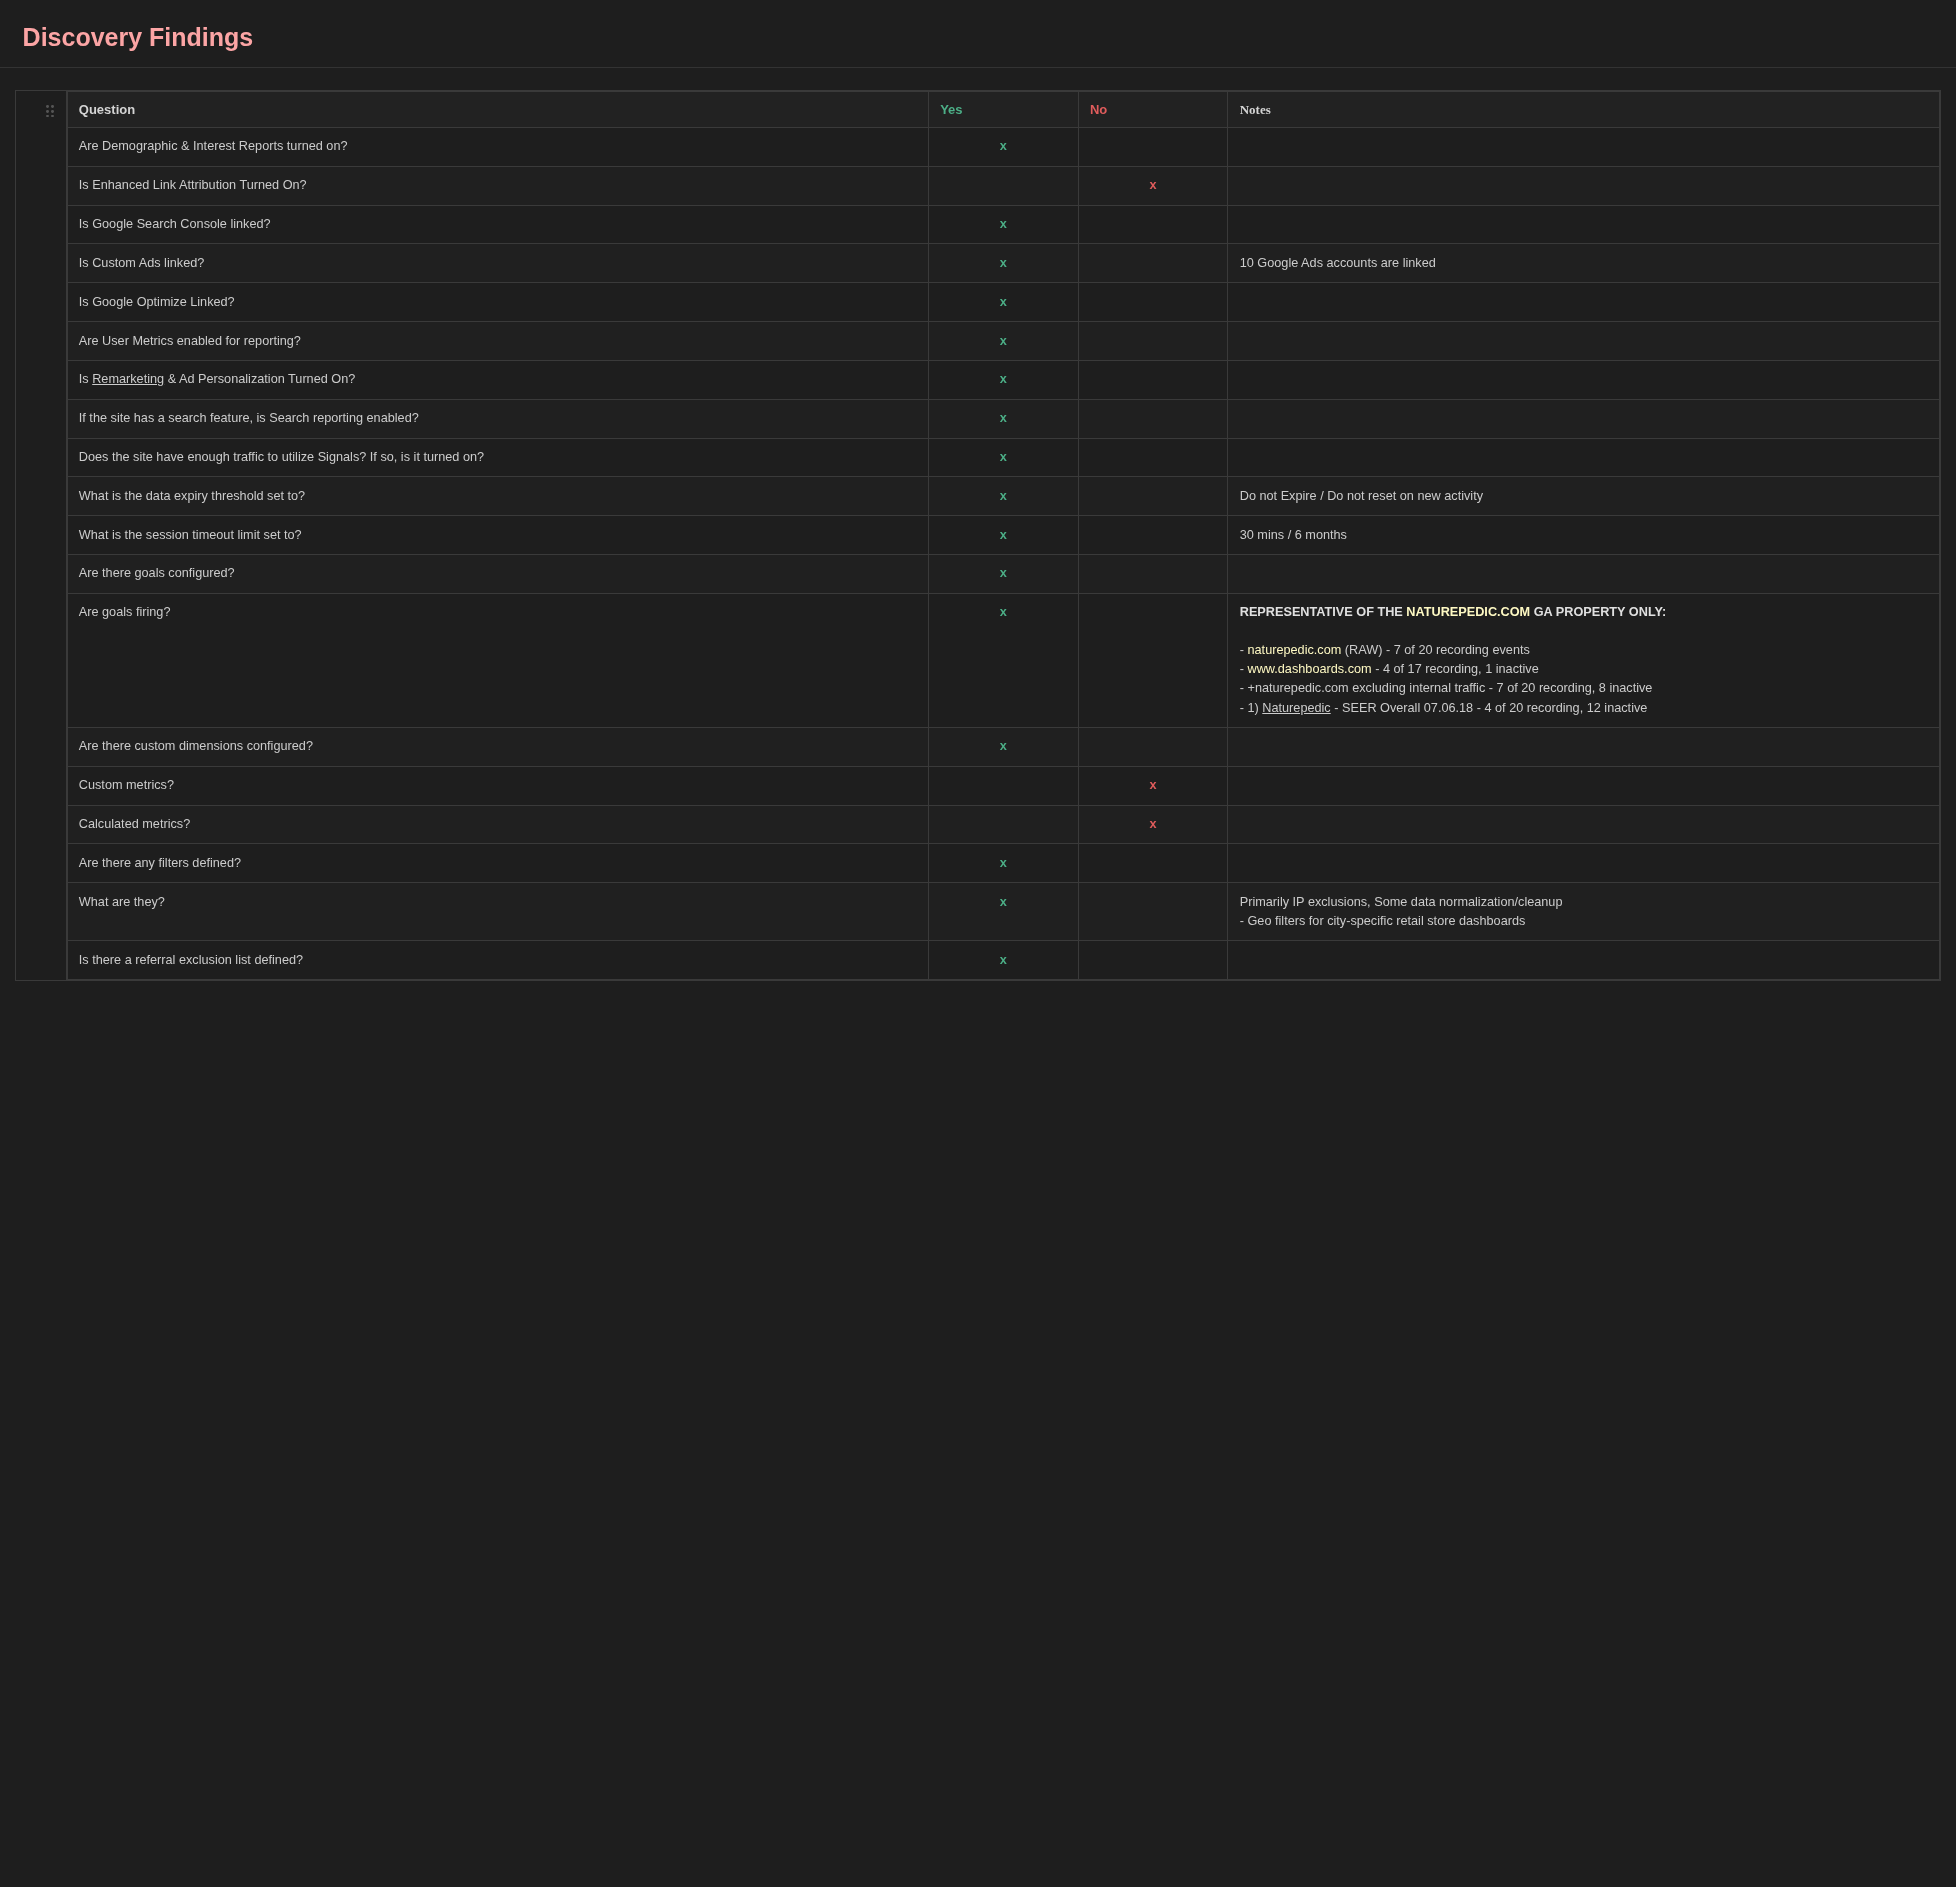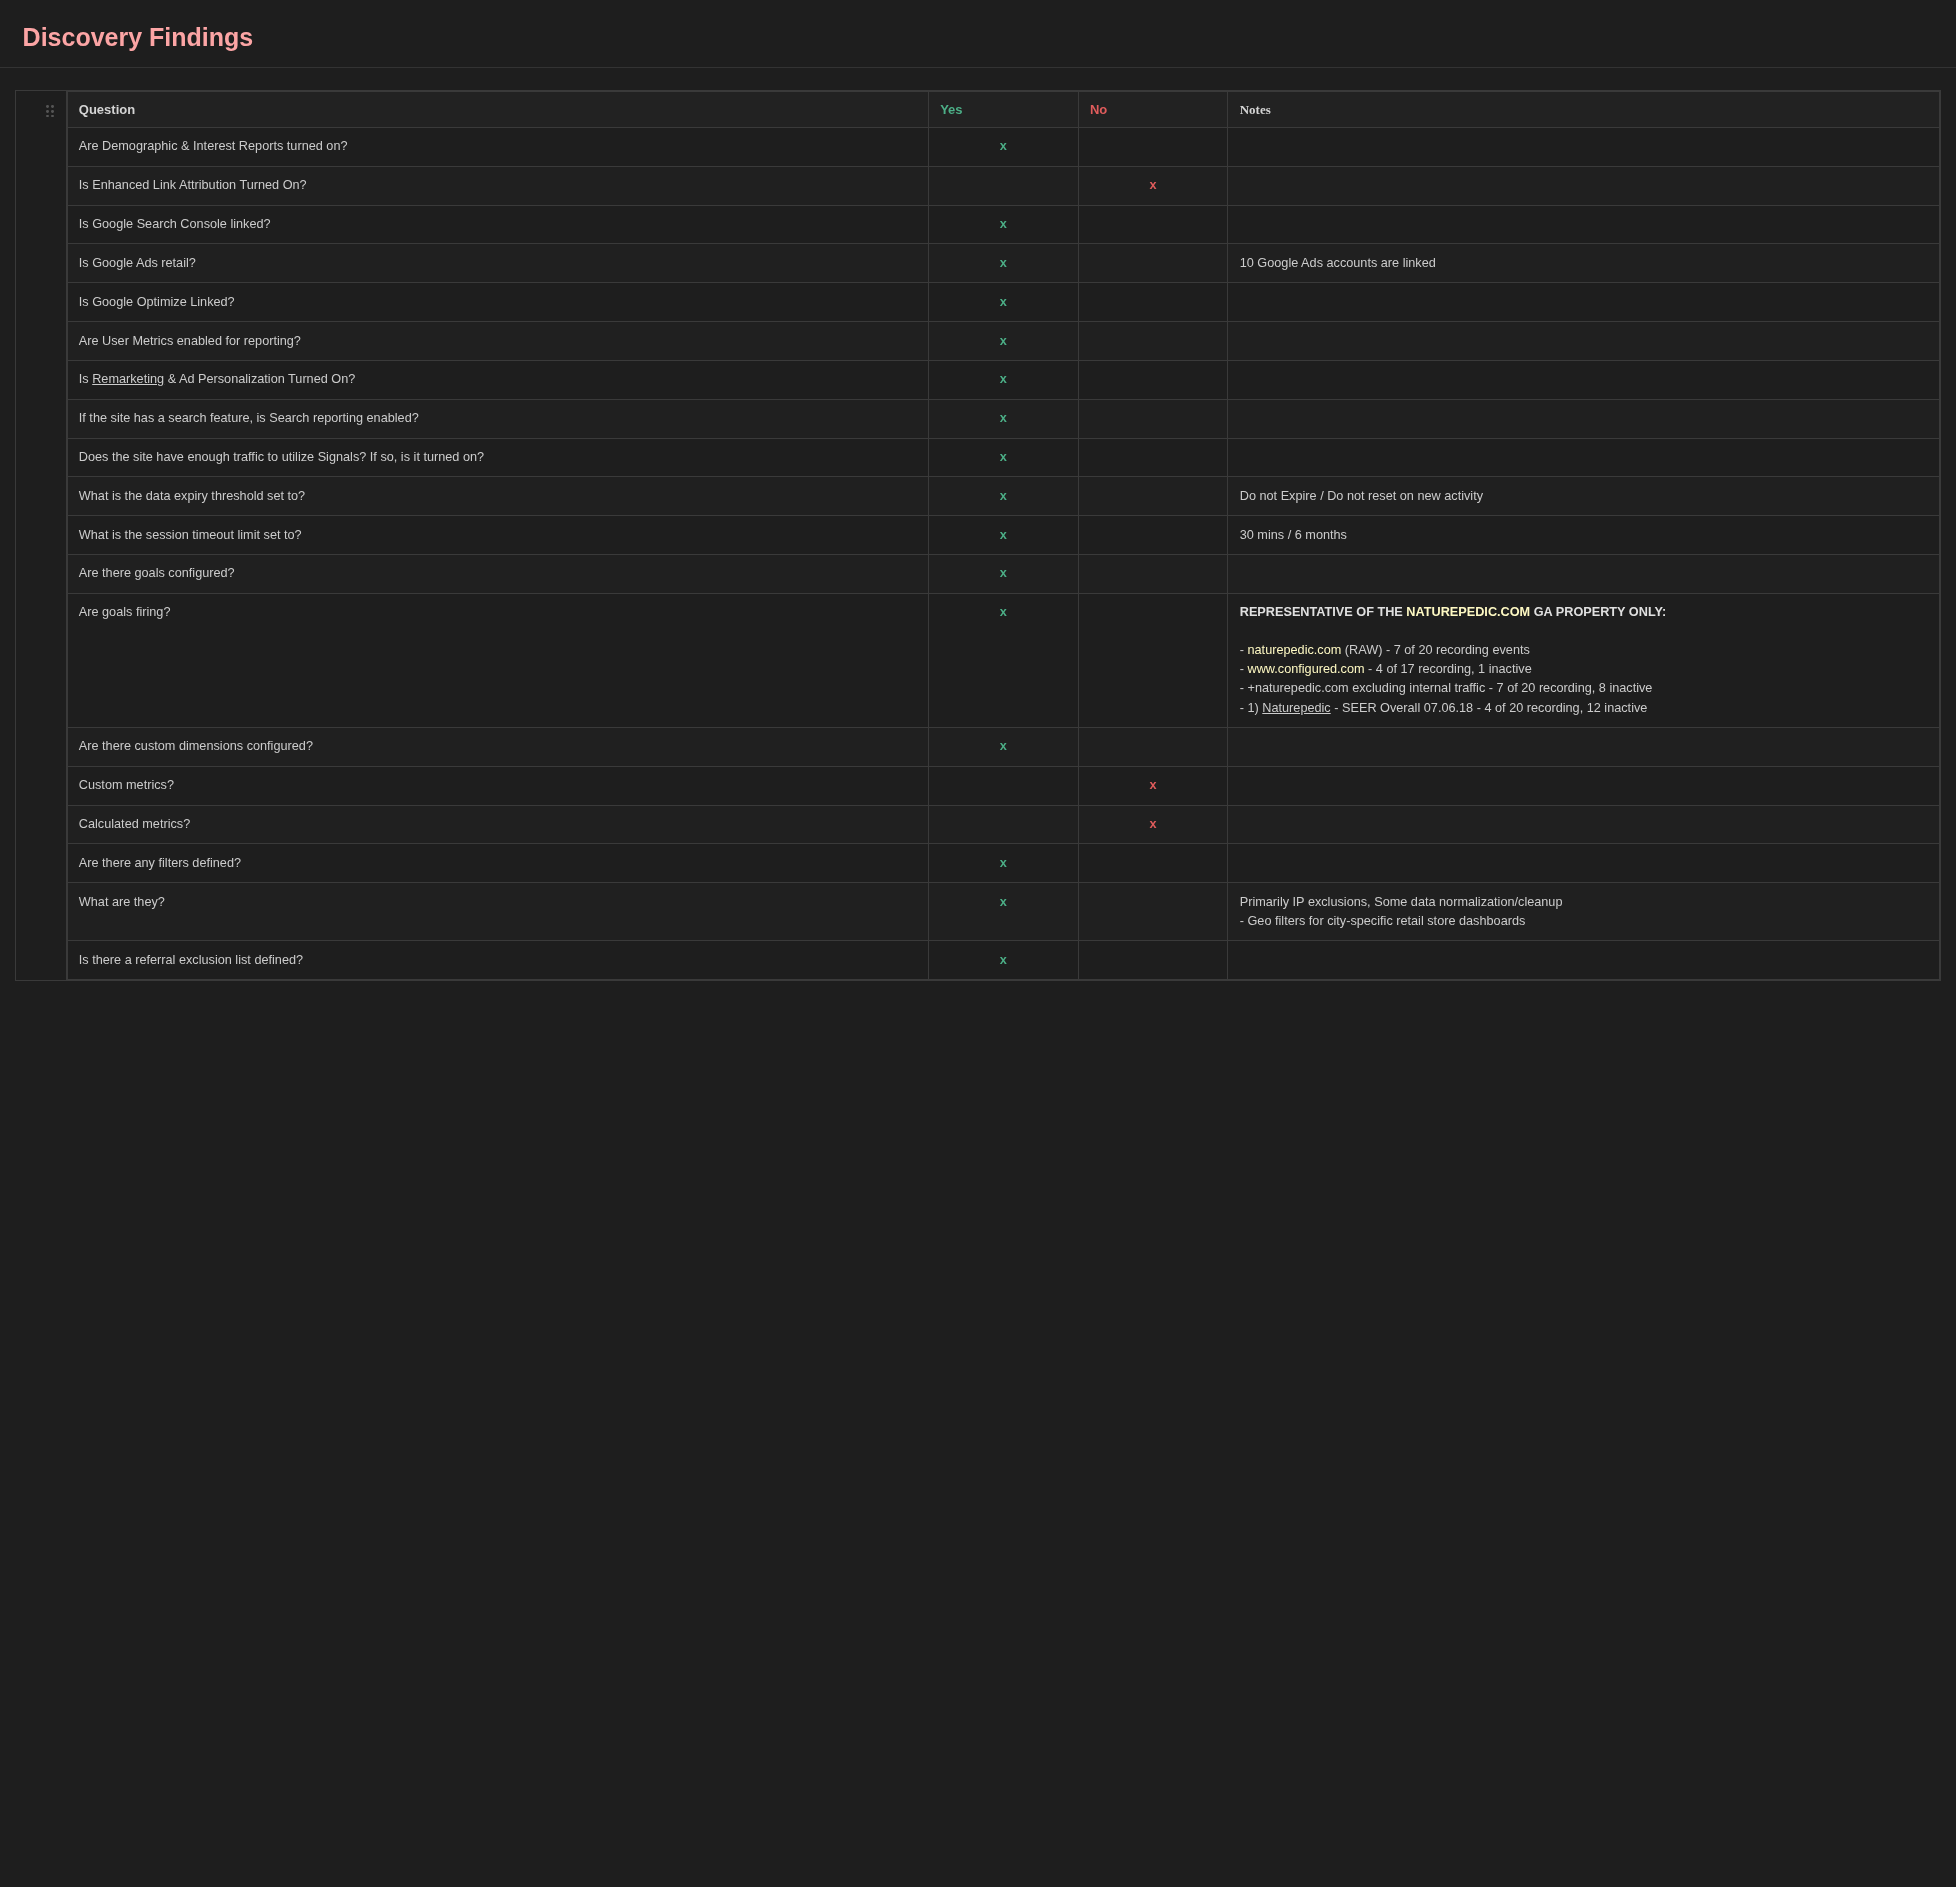--- a/index.html
+++ b/index.html
@@ -235,21 +235,21 @@
               </tr>
               <tr>
                 <td>Is Google Search Console linked?</td>
                 <td class="td-yes">
                   <span class="check-yes">x</span>
                 </td>
                 <td class="td-no"></td>
                 <td class="notes-text"></td>
               </tr>
               <tr>
-                <td>Is Google Ads retail?</td>
+                <td>Is Custom Ads linked?</td>
                 <td class="td-yes">
                   <span class="check-yes">x</span>
                 </td>
                 <td class="td-no"></td>
                 <td class="notes-text">10 Google Ads accounts are linked</td>
               </tr>
               <tr>
                 <td>Is Google Optimize Linked?</td>
                 <td class="td-yes">
                   <span class="check-yes">x</span>
@@ -315,21 +315,21 @@
               </tr>
               <tr>
                 <td>Are goals firing?</td>
                 <td class="td-yes">
                   <span class="check-yes">x</span>
                 </td>
                 <td class="td-no"></td>
                 <td class="notes-text">
       <span class="notes-bold">REPRESENTATIVE OF THE <span class="notes-link">NATUREPEDIC.COM</span> GA PROPERTY ONLY:</span><br><br>
       - <span class="notes-link">naturepedic.com</span> (RAW) - 7 of 20 recording events<br>
-      - <span class="notes-link">www.configured.com</span> - 4 of 17 recording, 1 inactive<br>
+      - <span class="notes-link">www.dashboards.com</span> - 4 of 17 recording, 1 inactive<br>
       - +naturepedic.com excluding internal traffic - 7 of 20 recording, 8 inactive<br>
       - 1) <span class="underline">Naturepedic</span>  - SEER Overall 07.06.18 - 4 of 20 recording, 12 inactive
     </td>
               </tr>
               <tr>
                 <td>Are there custom dimensions configured?</td>
                 <td class="td-yes">
                   <span class="check-yes">x</span>
                 </td>
                 <td class="td-no"></td>

